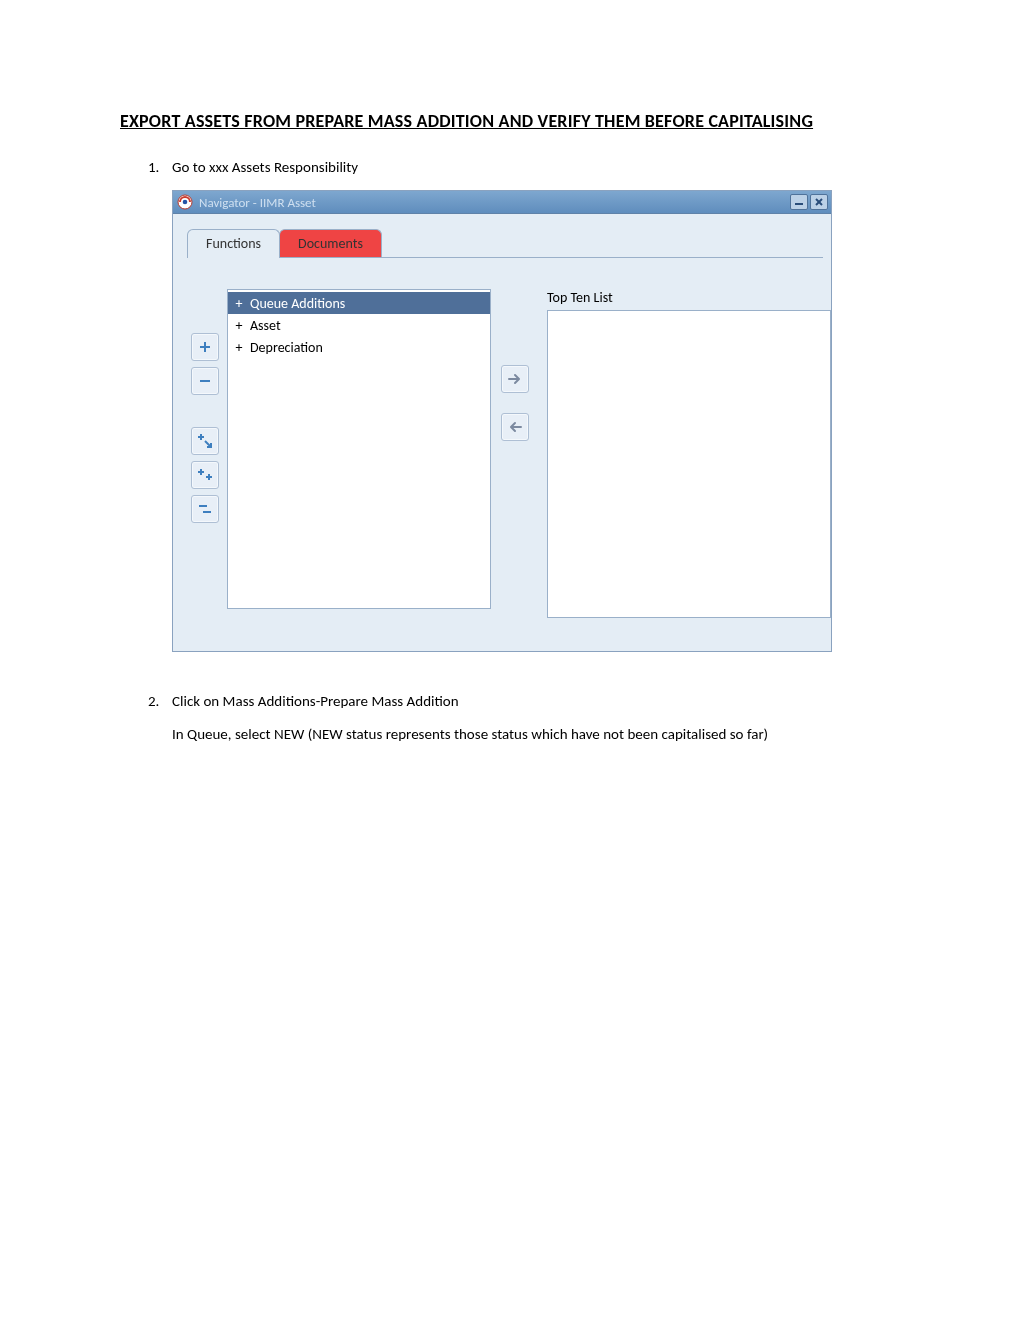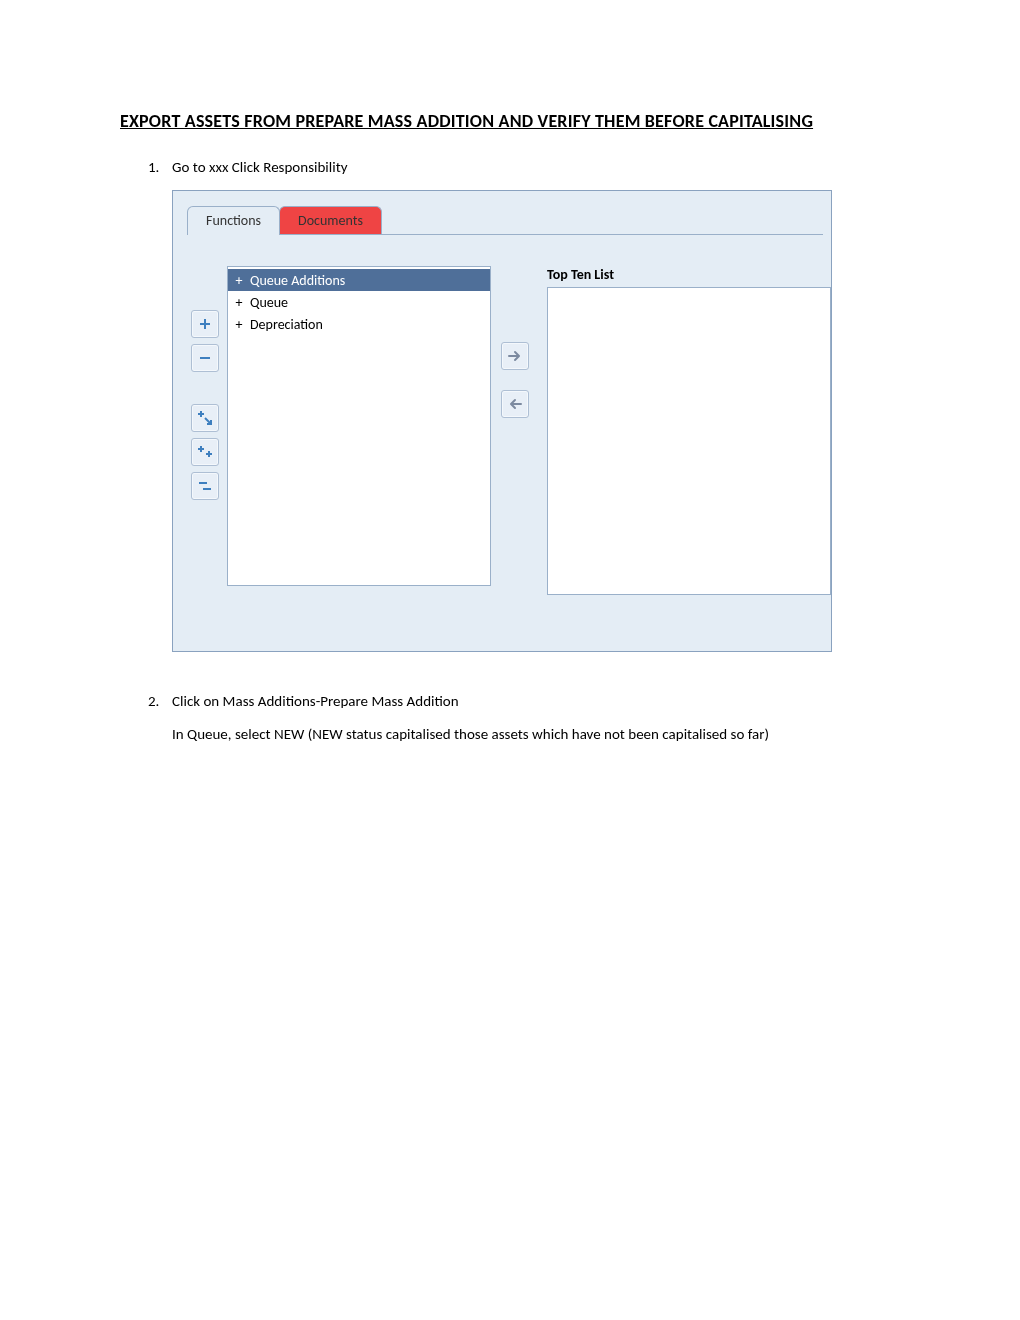--- a/index.html
+++ b/index.html
@@ -178,43 +178,65 @@
   }
 
   
   .top-ten-label {
     font-size: 14px;
     margin-bottom: 4px;
   }
   .top-ten {
     margin-left: 16px;
     margin-top: 0;
-    font-weight: bold;
   }
   .top-ten-box {
     width: 284px;
     height: 308px;
     background: #ffffff;
     border: 1px solid #9ab0c9;
     box-sizing: border-box;
   }
 </style>
 </head>
 <body>
 
 <div class="page">
 
   <h1 class="doc-title">EXPORT ASSETS FROM PREPARE MASS ADDITION AND VERIFY THEM BEFORE CAPITALISING</h1>
 
   <div class="step-row">
     <div class="step-num">1.</div>
-    <div class="step-text">Go to xxx Click Responsibility</div>
+    <div class="step-text">Go to xxx Assets Responsibility</div>
   </div>
 
   <div class="nav-window">
+    <div class="title-bar">
+      <span class="app-icon">
+        <svg width="16" height="16">
+          <circle cx="8" cy="8" r="7" fill="#ffffff" stroke="#b43a2f" stroke-width="1"></circle>
+          <path d="M3 8 A5 5 0 0 1 13 8" fill="none" stroke="#cc3b2e" stroke-width="2"></path>
+          <circle cx="8" cy="8" r="2.3" fill="#2454a6"></circle>
+        </svg>
+      </span>
+      <span class="title-text">Navigator - IIMR Asset</span>
+      <div class="title-buttons">
+        <div class="title-btn">
+          <svg width="10" height="8">
+              <rect x="1" y="5" width="8" height="2" fill="#2a4d7a"></rect>
+            </svg>
+        </div>
+        <div class="title-btn">
+          <svg width="10" height="10">
+            <line x1="2" y1="2" x2="8" y2="8" stroke="#2a4d7a" stroke-width="2"></line>
+            <line x1="8" y1="2" x2="2" y2="8" stroke="#2a4d7a" stroke-width="2"></line>
+          </svg>
+        </div>
+      </div>
+    </div>
 
     <div class="tab-strip">
       <div class="tab active">Functions</div>
       <div class="tab">Documents</div>
     </div>
     <div class="tab-content-border"></div>
 
 
     <div class="nav-body">
 
@@ -255,21 +277,21 @@
         </div>
       </div>
 
       <div class="tree">
         <div class="tree-item selected">
           <span class="expander">+</span>
           <span>Queue Additions</span>
         </div>
         <div class="tree-item">
           <span class="expander">+</span>
-          <span>Queue</span>
+          <span>Asset</span>
         </div>
         <div class="tree-item">
           <span class="expander">+</span>
           <span>Depreciation</span>
         </div>
       </div>
 
       <div class="mid-btns">
         <div class="sbtn">
           <svg width="16" height="14">
@@ -288,15 +310,15 @@
         <div class="top-ten-box"></div>
       </div>
 
     </div>
   </div>
 
   <div class="step-row">
     <div class="step-num">2.</div>
     <div class="step-text">Click on Mass Additions-Prepare Mass Addition</div>
   </div>
-  <div class="sub-text">In Queue, select NEW (NEW status capitalised those assets which have not been capitalised so far)</div>
+  <div class="sub-text">In Queue, select NEW (NEW status represents those status which have not been capitalised so far)</div>
 
 </div>
 
 </body></html>

